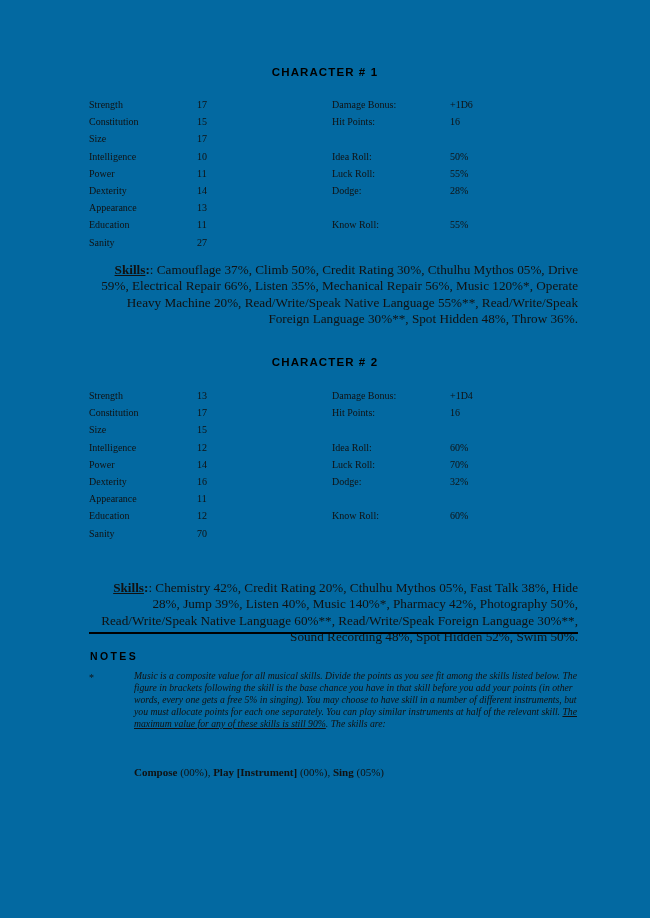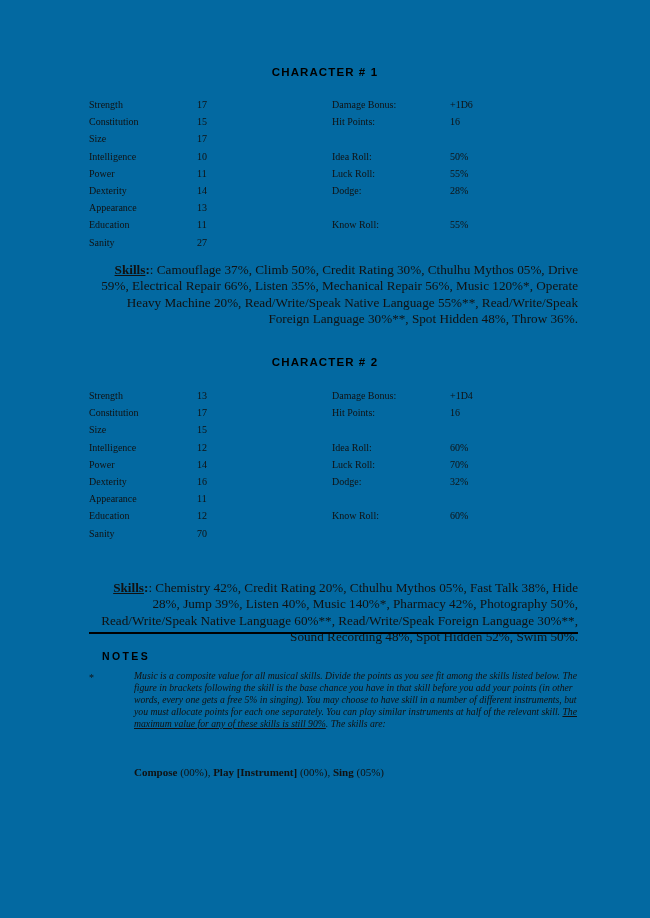--- a/index.html
+++ b/index.html
@@ -85,21 +85,21 @@
     position: absolute;
     left: 89px;
     width: 489px;
     height: 2px;
     background: #000;
   }
 
   
   .notes-heading {
     position: absolute;
-    left: 102px;
+    left: 90px;
     font-family: "Liberation Sans", sans-serif;
     font-weight: bold;
     font-size: 10.5px;
     letter-spacing: 2.4px;
     color: #000;
   }
   .note-marker {
     position: absolute;
     left: 89px;
     font-size: 10px;

